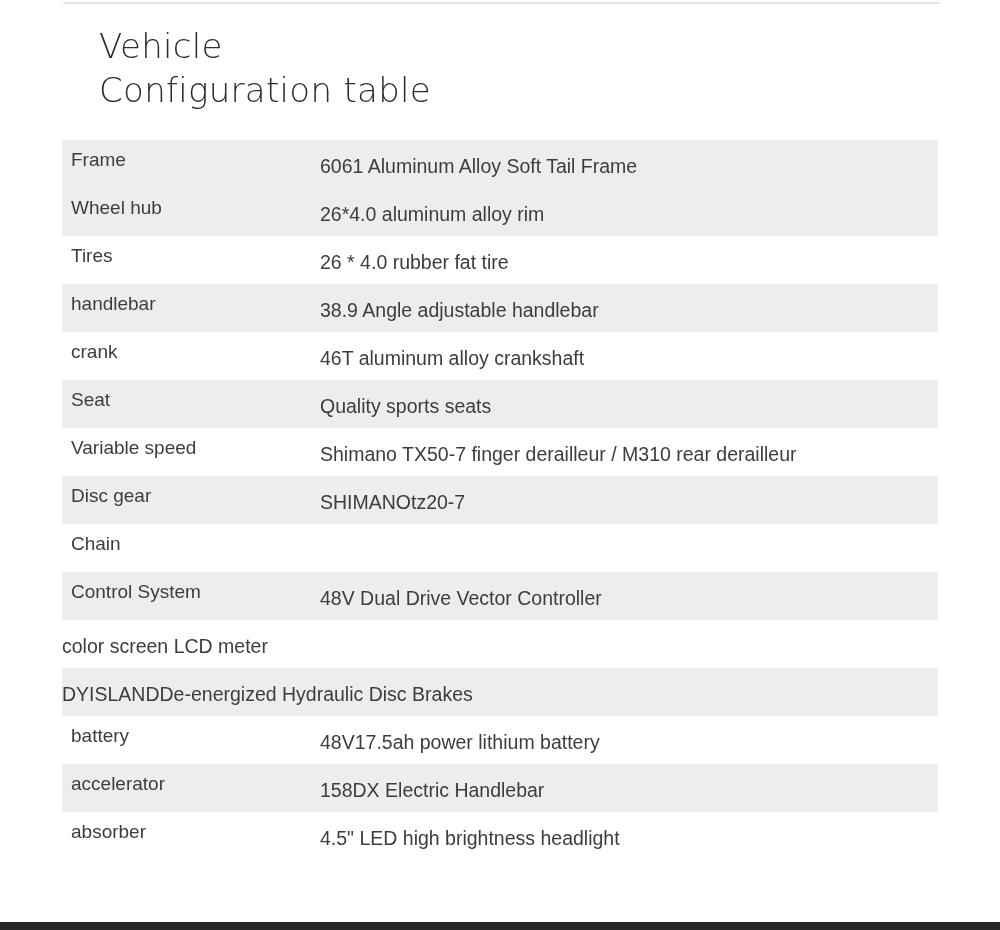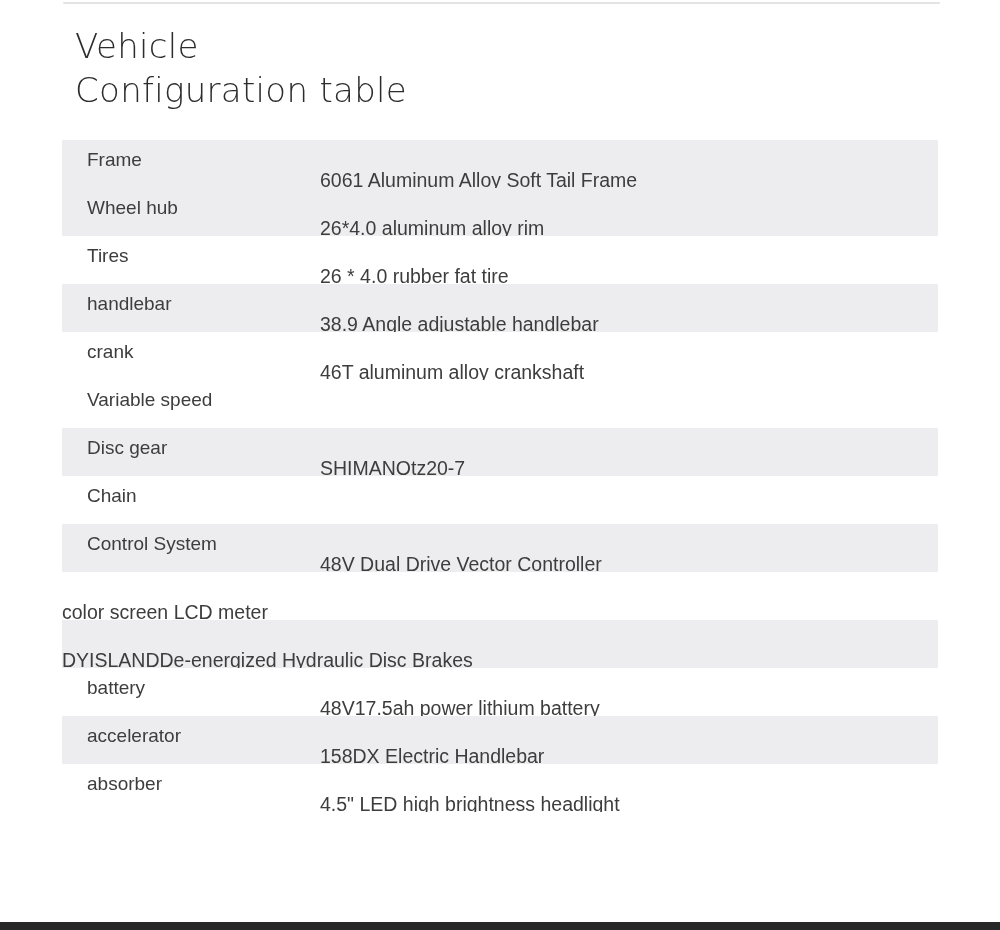--- a/index.html
+++ b/index.html
@@ -36,21 +36,21 @@
     left: 75px;
     top: 24px;
     margin: 0;
     font-family: "DejaVu Sans", "Liberation Sans", sans-serif;
     font-weight: 200;
     font-size: 34px;
     line-height: 44px;
     color: var(--title-text);
     letter-spacing: 0.3px;
   }
-  .title-line { display: block; }
+  .title-line { display: block; margin-left: 24px; }
   .spec-table {
     position: absolute;
     left: 62px;
     top: 140px;
     width: 876px;
   }
   .row {
     display: flex;
     height: 48px;
     background: transparent;
@@ -58,26 +58,26 @@
   .row.shaded { background: var(--shaded-row-bg); }
   .cell {
     font-size: 19px;
     line-height: 20px;
     white-space: nowrap;
     overflow: hidden;
   }
   .cell.label {
     width: 258px;
     flex: 0 0 258px;
-    padding-left: 25px;
+    padding-left: 9px;
     padding-top: 10px;
   }
   .cell.value {
     flex: 1 1 auto;
-    padding-top: 30px;
+    padding-top: 16px;
     font-size: 19.5px;
   }
   .bottom-bar {
     position: absolute;
     left: 0;
     top: 922px;
     width: 1000px;
     height: 8px;
     background: var(--bottom-bar);
   }
@@ -113,23 +113,28 @@
   <div class="row shaded">
     <div class="cell label">handlebar</div>
     <div class="cell value">38.9 Angle adjustable handlebar</div>
   </div>
 
   <div class="row">
     <div class="cell label">crank</div>
     <div class="cell value">46T aluminum alloy crankshaft</div>
   </div>
 
+  <div class="row shaded">
+    <div class="cell label">Seat</div>
+    <div class="cell value">Quality sports seats</div>
+  </div>
 
   <div class="row">
     <div class="cell label">Variable speed</div>
+    <div class="cell value">Shimano TX50-7 finger derailleur / M310 rear derailleur</div>
   </div>
 
   <div class="row shaded">
     <div class="cell label">Disc gear</div>
     <div class="cell value">SHIMANOtz20-7</div>
   </div>
 
   <div class="row">
     <div class="cell label">Chain</div>
   </div>

